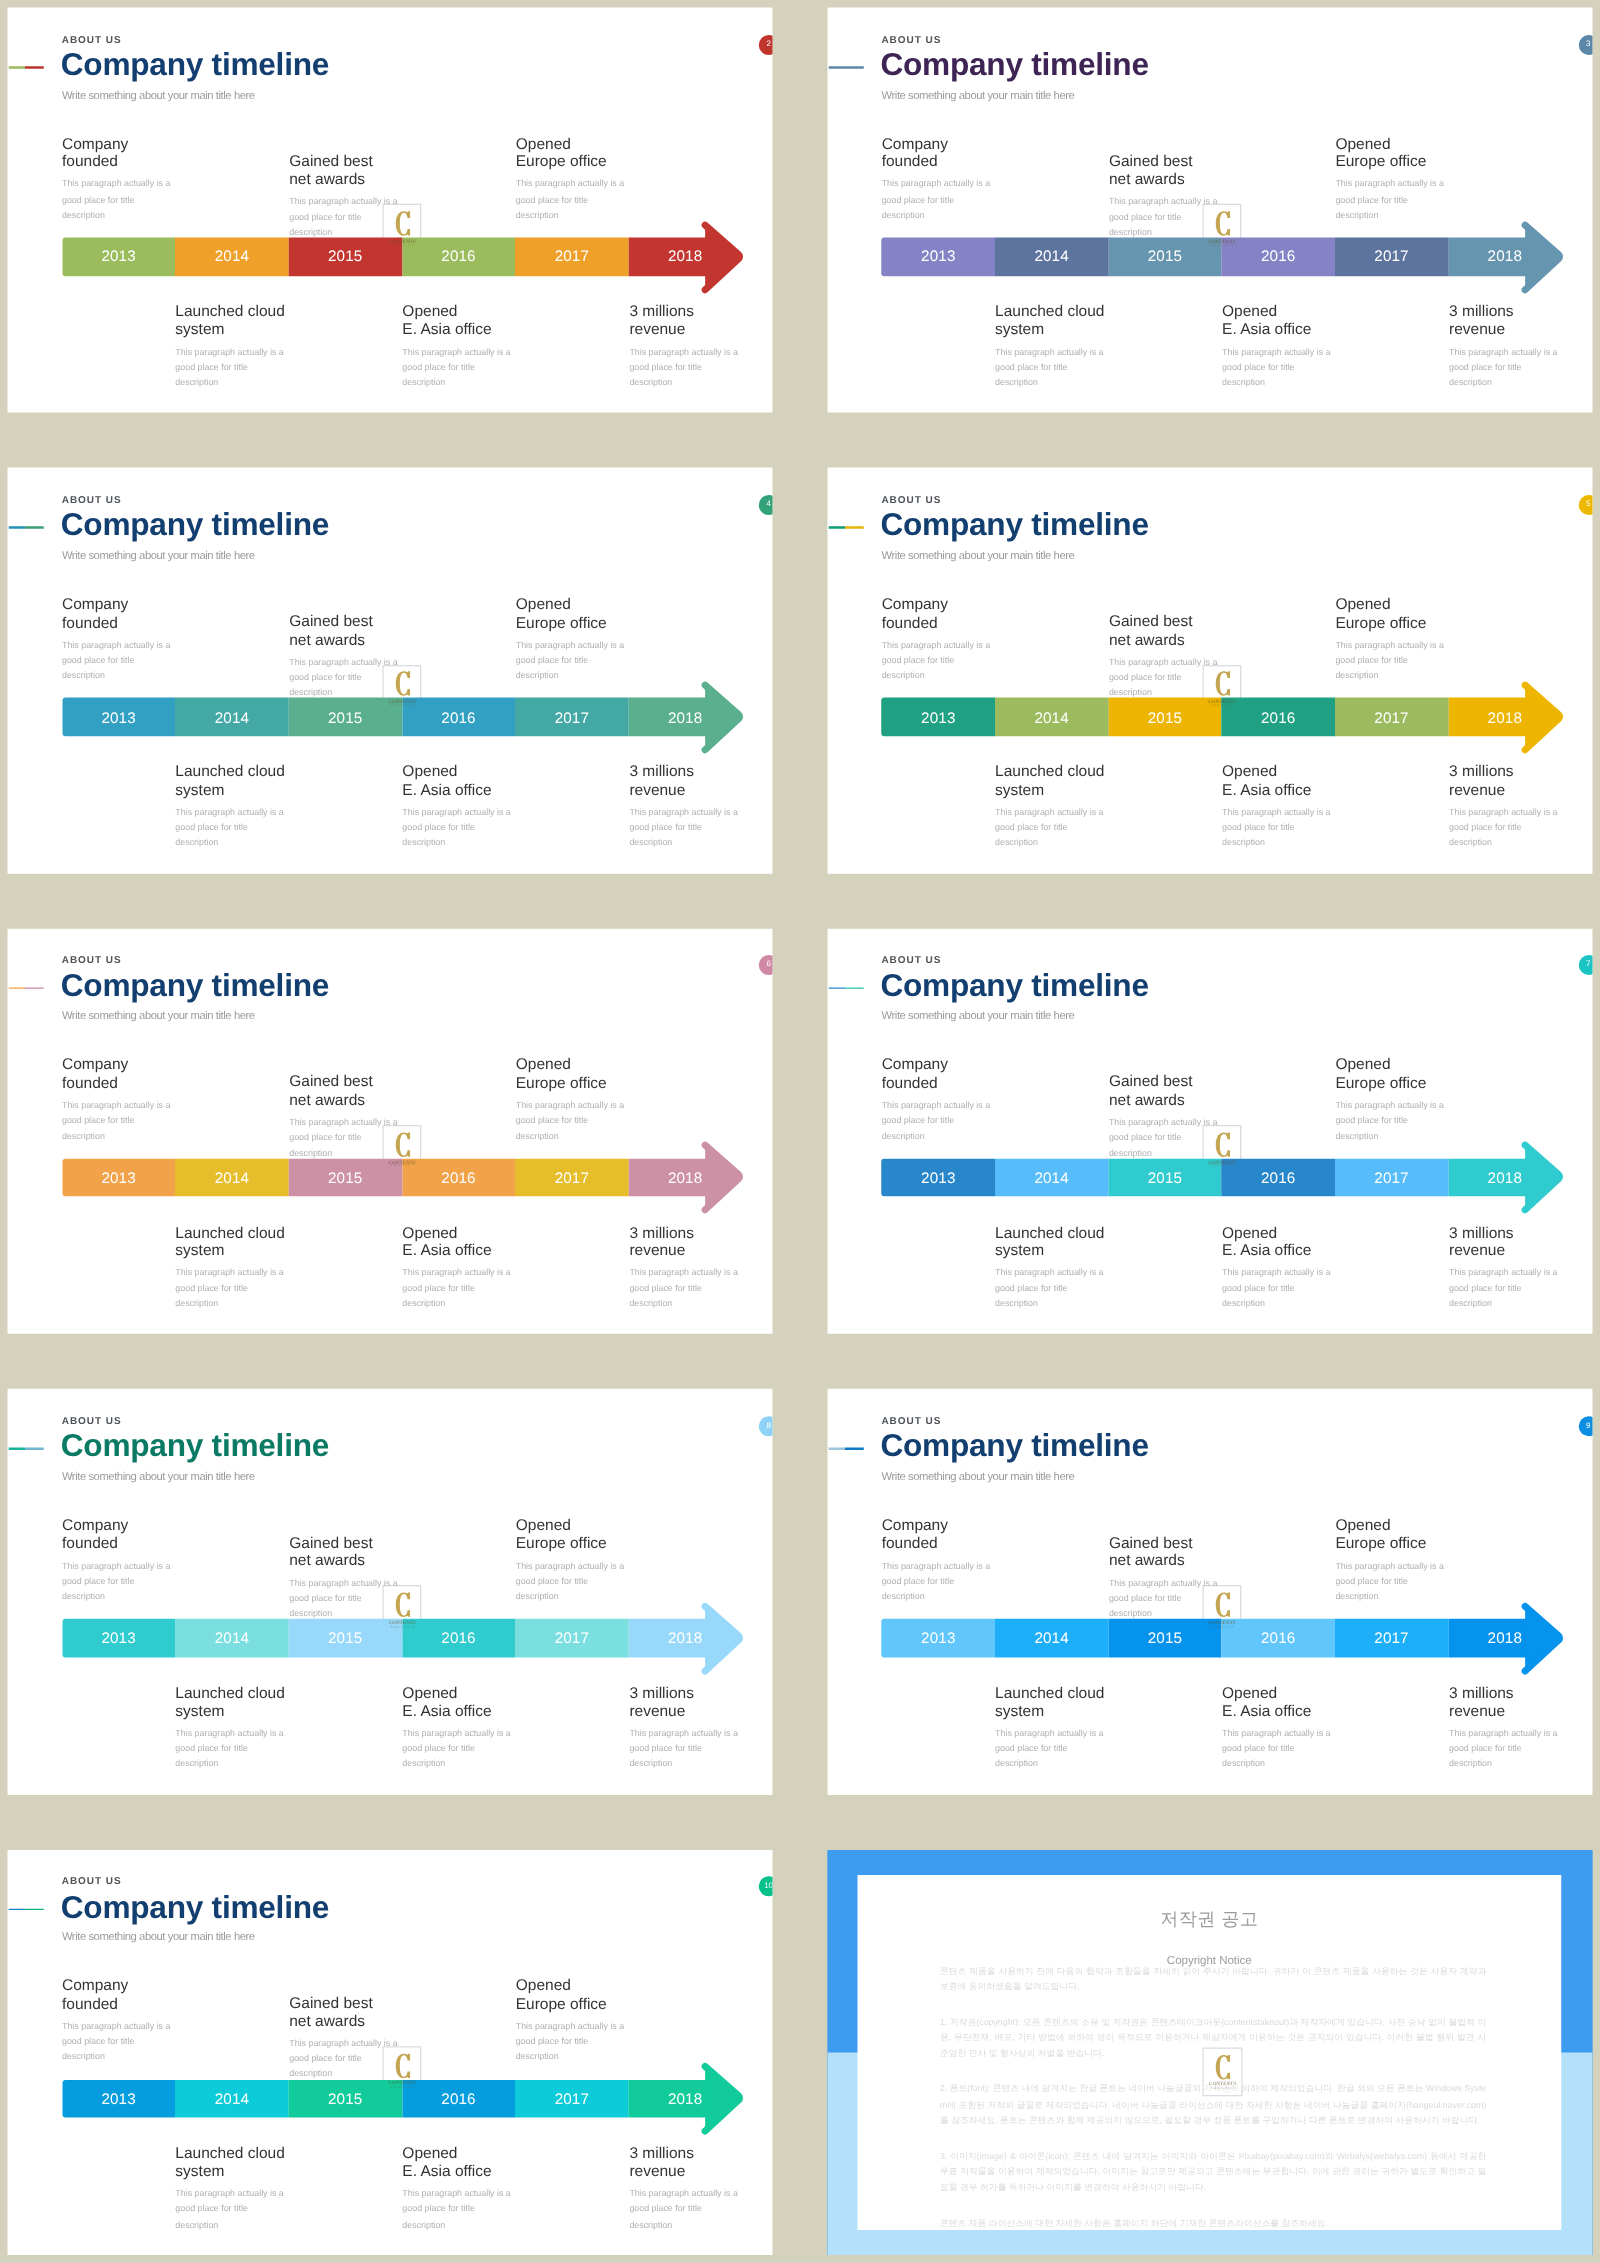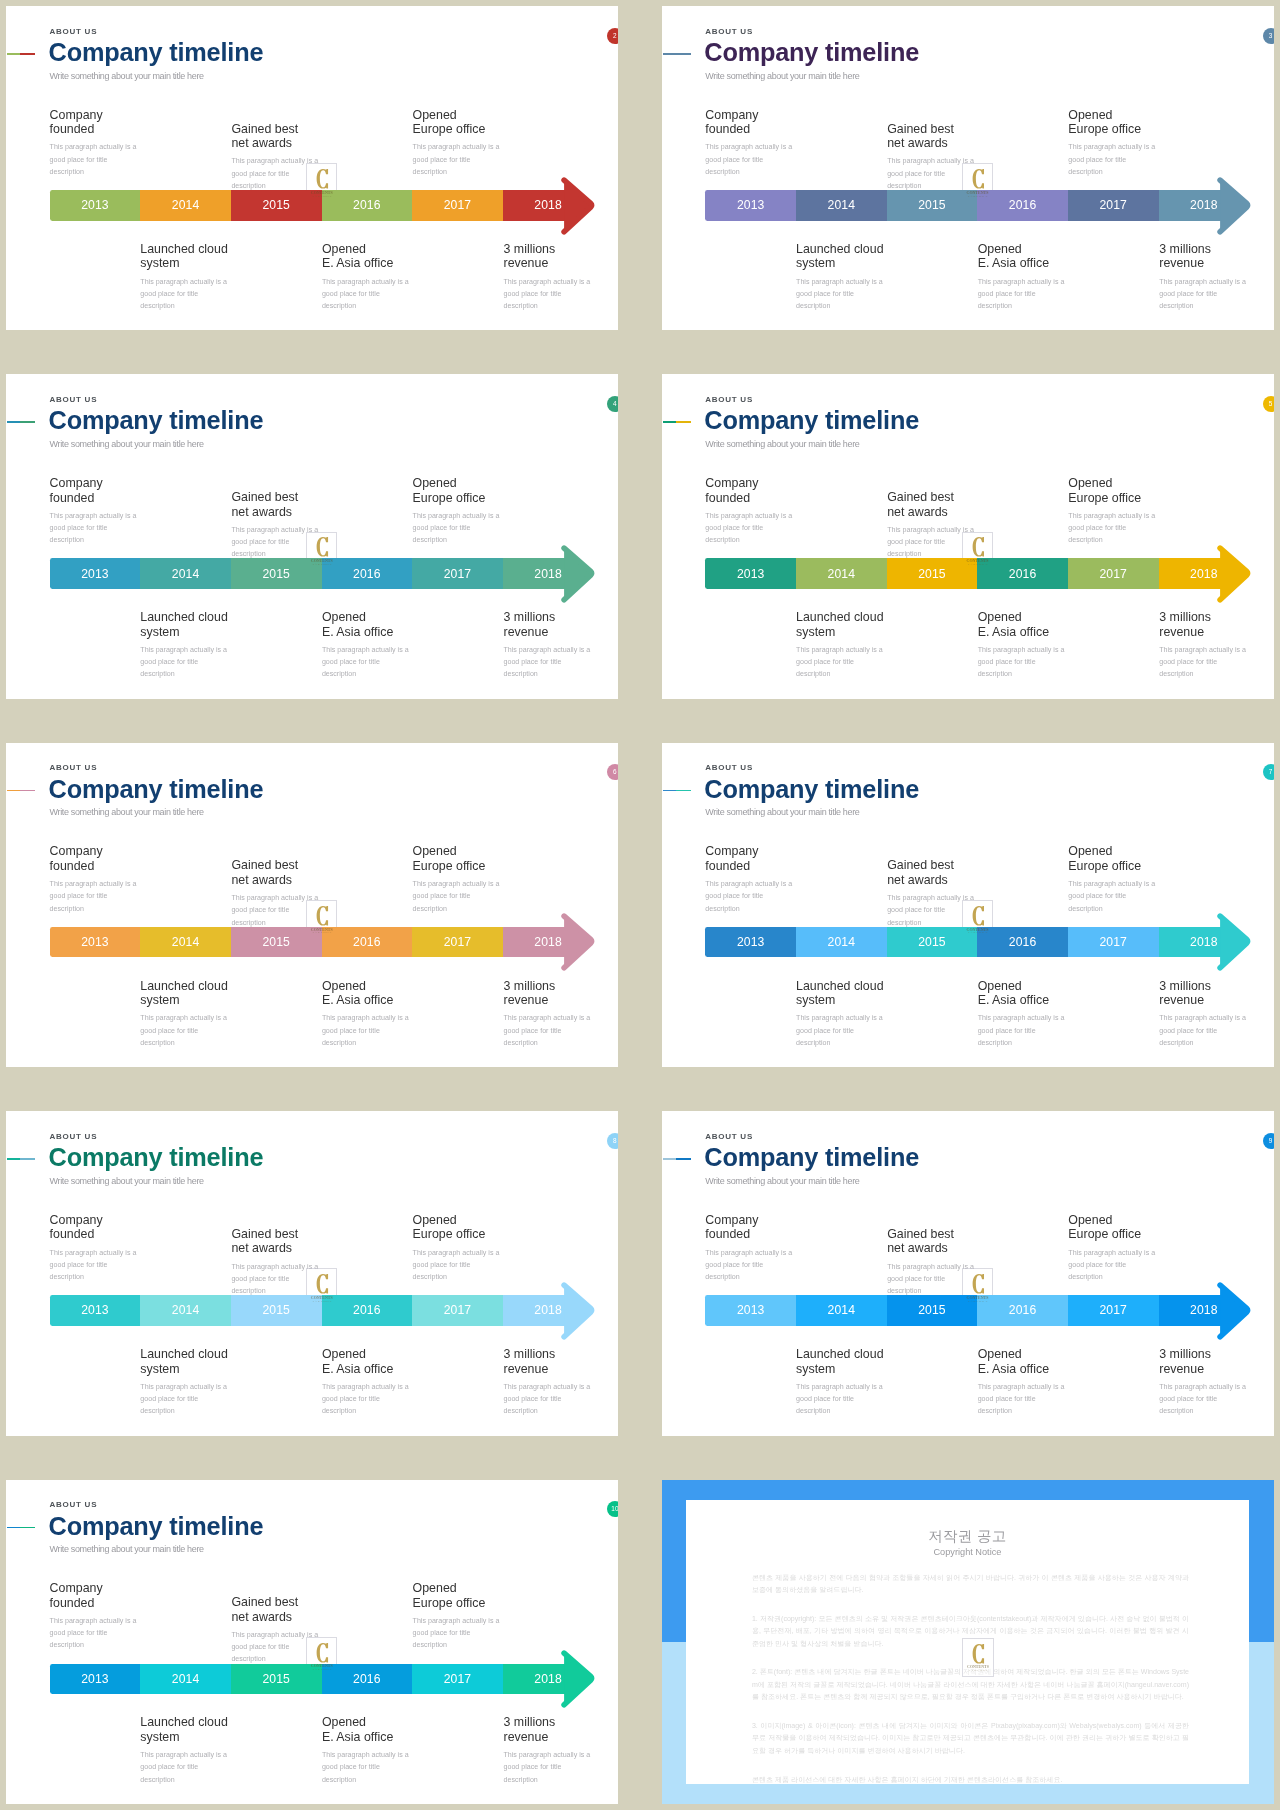--- a/index.html
+++ b/index.html
@@ -103,21 +103,21 @@
   .cbg-bottom{position:absolute;left:0;top:50%;width:100%;height:50%;background:#b3e0fa;}
   .cpanel{
     position:absolute;left:23.8px;top:20.6px;right:24.2px;bottom:20px;
     background:#ffffff;
   }
   .ctitle-ko{
     position:absolute;left:0;top:28.4px;width:100%;text-align:center;
     font-size:14.5px;line-height:14.5px;color:#9c9ca0;letter-spacing:0.3px;
   }
   .ctitle-en{
-    position:absolute;left:0;top:48px;width:100%;text-align:center;
+    position:absolute;left:0;top:64px;width:100%;text-align:center;
     font-size:9.2px;line-height:9.2px;color:#9c9ca0;
   }
   .cbody{
     position:absolute;left:66.4px;right:60.3px;top:71.5px;
   }
   .cpara{
     margin:0 0 16.1px 0;
     font-size:7.05px;line-height:12.5px;color:#dadada;text-align:justify;
     word-break:break-all;
   }

